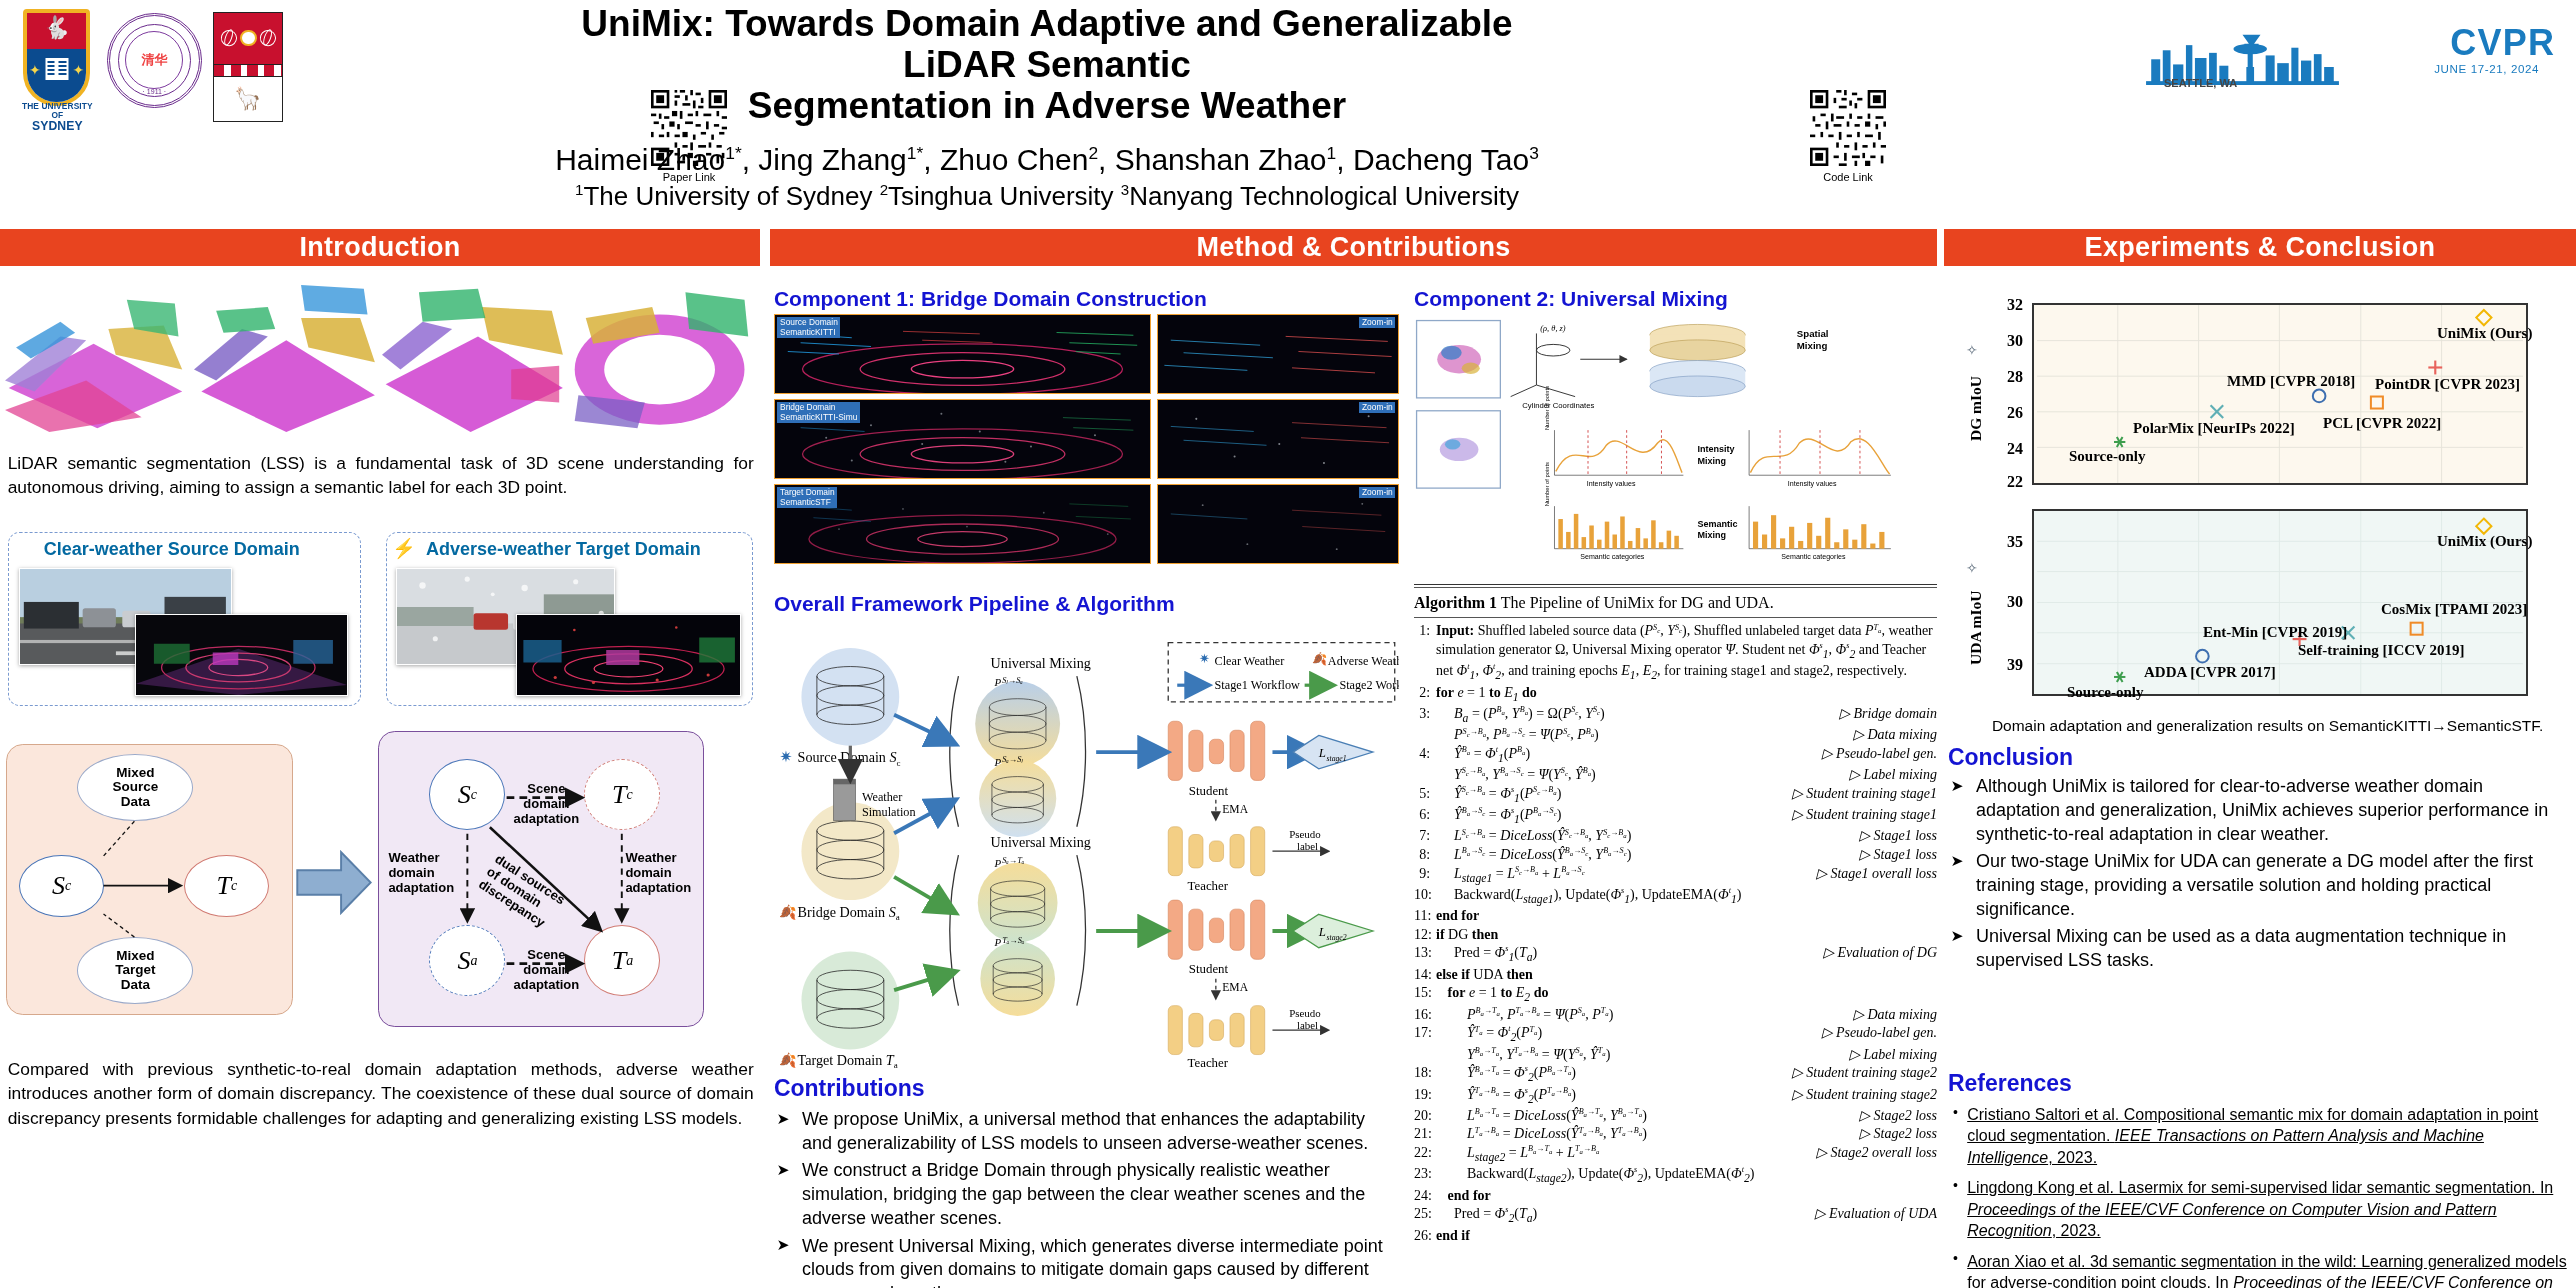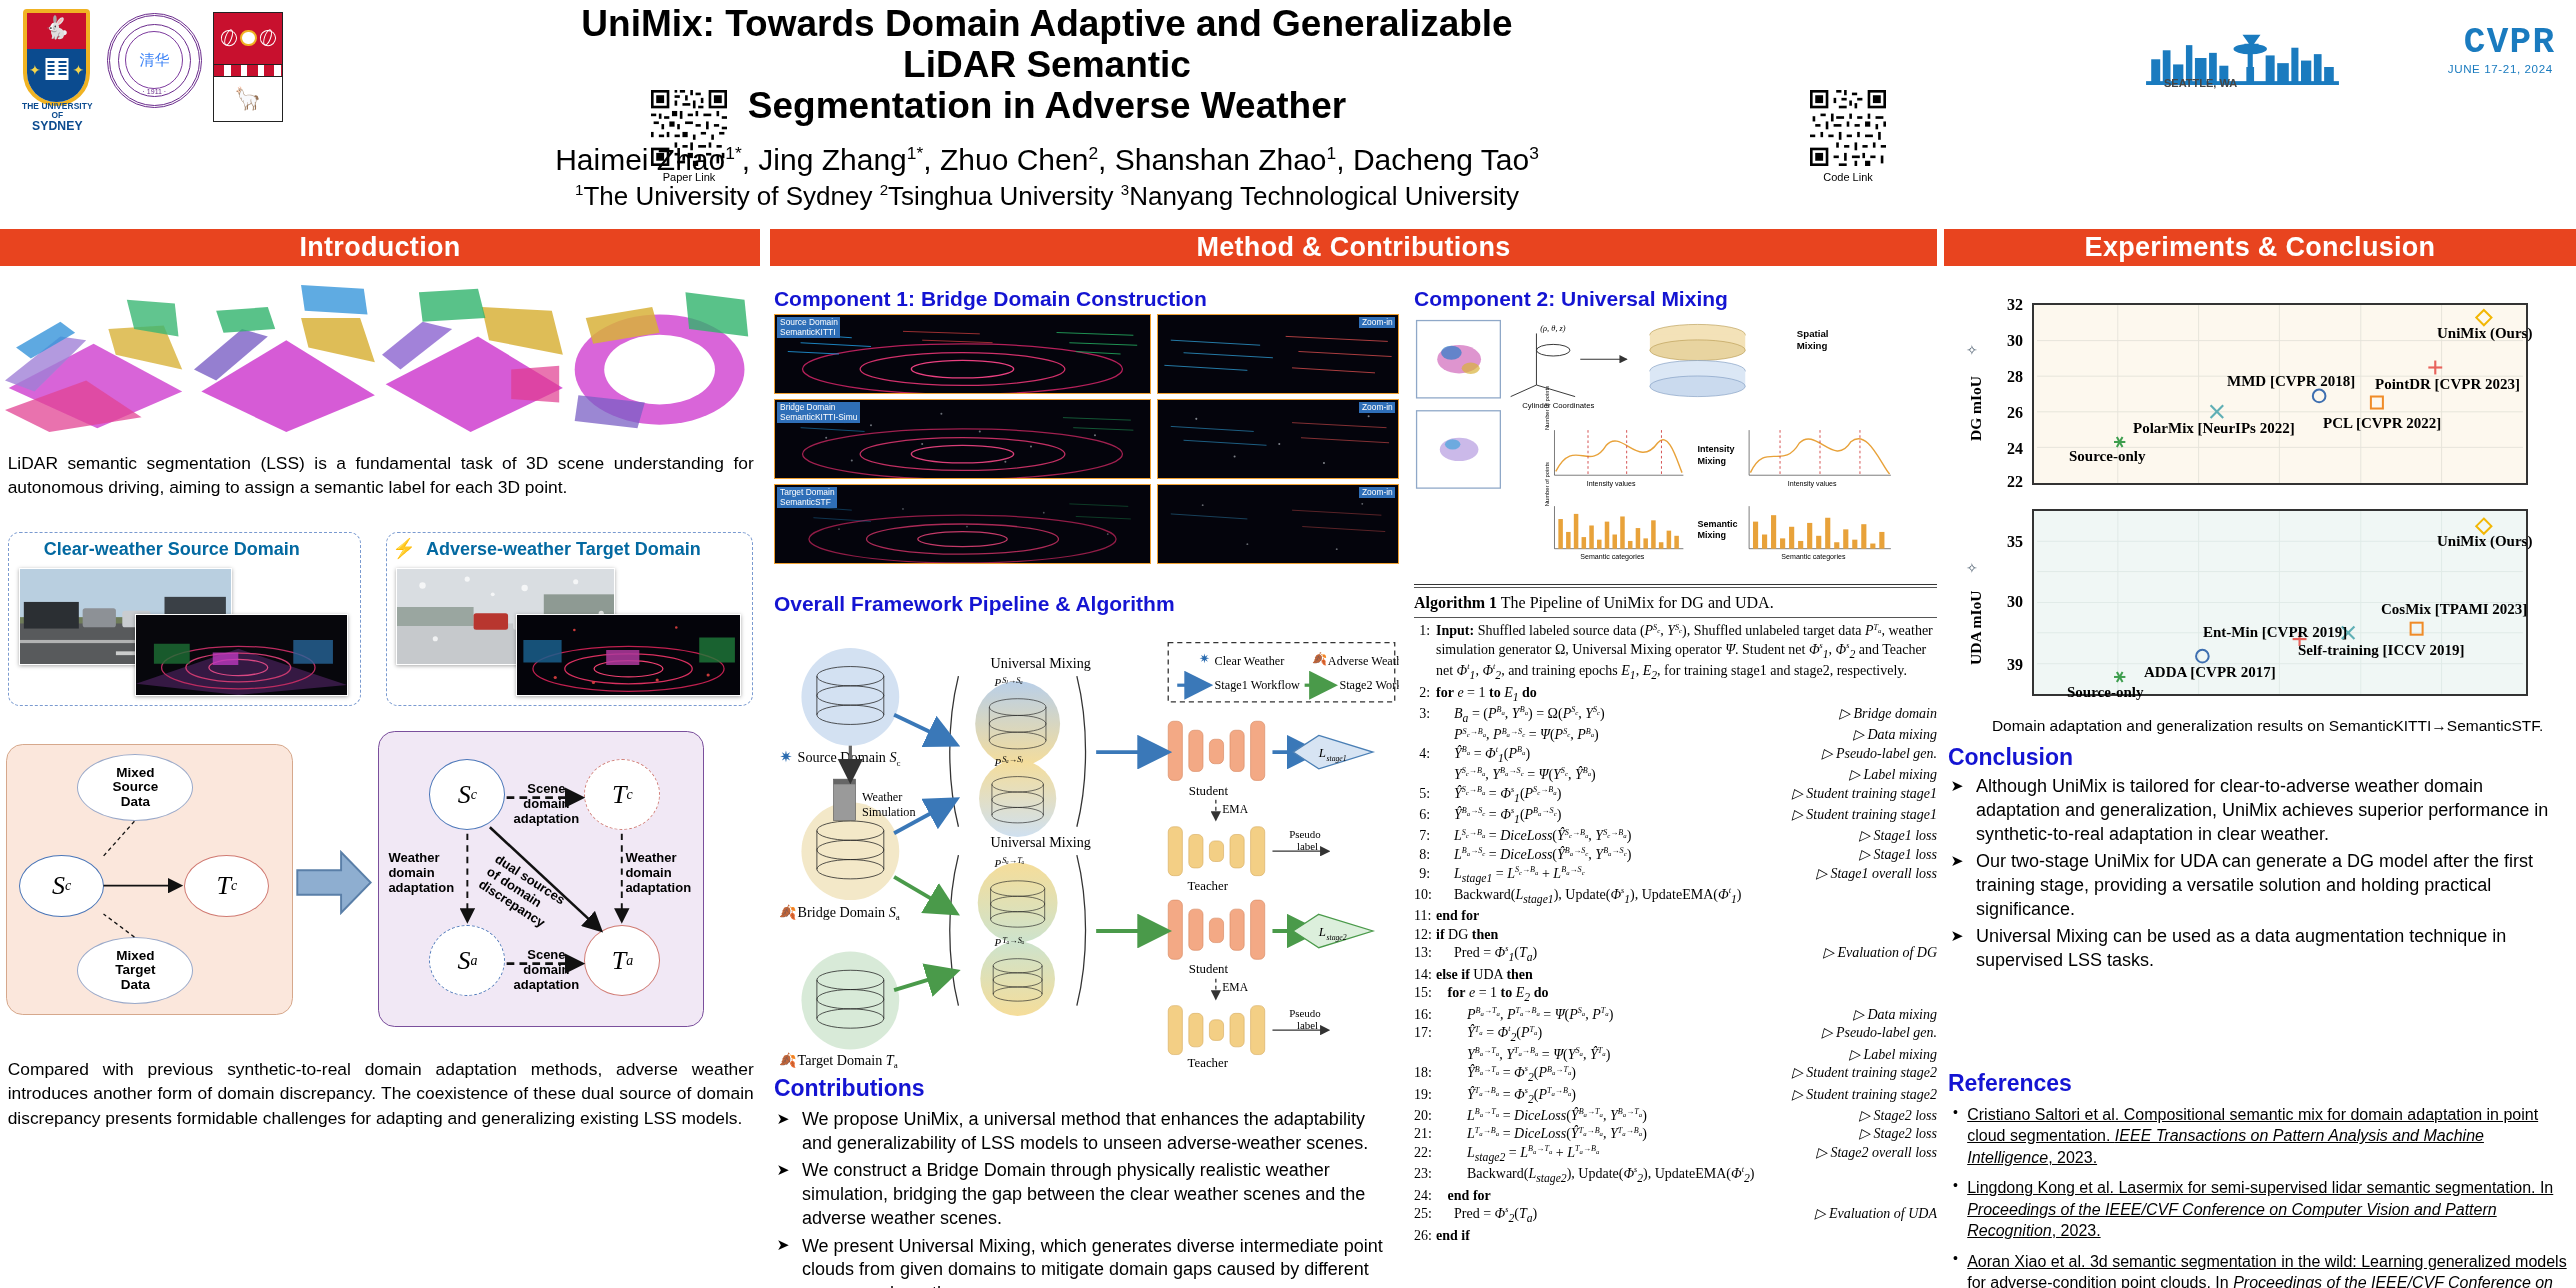--- a/index.html
+++ b/index.html
@@ -33,21 +33,21 @@
   .syd-star{position:absolute;top:14px;color:#f7d54a;font-size:14px;line-height:1;}
   .syd-star.l{left:1.9px;} .syd-star.r{right:1.9px;}
   .syd-text{position:absolute;left:0;top:97px;width:76px;text-align:center;color:#0b4b8f;
     font-size:8.4px;font-weight:bold;line-height:1.05;letter-spacing:0.1px;}
 
   
   .tsinghua { width:95px;height:95px;border-radius:50%;border:3.9px double #6a2a8c; position:relative;
     margin-top:7.7px; background:#fff; }
   .tsinghua::before{content:"";position:absolute;inset:7.7px;border-radius:50%;border:1.9px solid #6a2a8c;}
   .ts-inner{position:absolute;inset:15.5px;border-radius:50%;border:1.3px solid #7d3a9e;display:flex;
-    align-items:center;justify-content:center;color:#3b82f6;font-size:15px;font-weight:normal;
+    align-items:center;justify-content:center;color:#ef4444;font-size:13px;font-weight:bold;
     font-family:"DejaVu Sans",sans-serif;}
   .ts-year{position:absolute;left:0;bottom:10.3px;width:100%;text-align:center;color:#6a2a8c;font-size:7px;}
 
   
   .ntu { width:70px;height:111px;position:relative;margin-top:6.4px; }
   .ntu-top{position:absolute;left:0;top:0;width:70px;height:53px;background:#c8102e;border:1.9px solid #222;
     display:flex;align-items:center;justify-content:center;gap:3.2px;}
   .ntu-atom{width:15.5px;height:15.5px;border:1.3px solid #fff;border-radius:50%;transform:rotate(20deg);position:relative;}
   .ntu-atom::after{content:"";position:absolute;inset:-1.9px 3.2px;border:1.3px solid #fff;border-radius:50%;}
   .ntu-gear{width:16.7px;height:16.7px;border:2.6px solid #f0b323;border-radius:50%;background:#fff;}
@@ -64,21 +64,21 @@
 
   
   .qr-wrap { position:absolute; text-align:center; }
   .qr { width:76px; height:76px; background:#fff; position:relative; }
   .qr-cap { font-size:11px; margin-top:2.6px; color:#000; }
 
   
   .cvpr { position:absolute; right:18px; top:22px; width:412px; height:71px; }
   .cvpr-sky { position:absolute; left:0; top:0; width:193px; height:63px; }
   .cvpr-txt { position:absolute; right:2.6px; top:2.6px; text-align:left; }
-  .cvpr-main { font-size:36px; font-weight:bold; color:#1a7bbf; letter-spacing:1.3px; line-height:1; font-family:Liberation Mono, monospace;margin-left:16px;}
+  .cvpr-main { font-size:36px; font-weight:bold; color:#1a7bbf; letter-spacing:1.3px; line-height:1; font-family:Liberation Sans, sans-serif;margin-left:16px;}
   .cvpr-sub { font-size:11.6px; color:#1a7bbf; letter-spacing:0.6px; margin-top:1.9px;}
   .cvpr-city { position:absolute; left:18px; bottom:3.9px; font-size:11px; color:#444; font-weight:bold;}
 
   
   .banner { position:absolute; background:#E8441F; color:#fff; font-weight:bold;
     display:flex; align-items:center; justify-content:center; font-size:27px; letter-spacing:0.3px;}
 
   
   .col { position:absolute; }
   .body-text { font-size:17.4px; line-height:1.4; color:#000; text-align:justify; }

